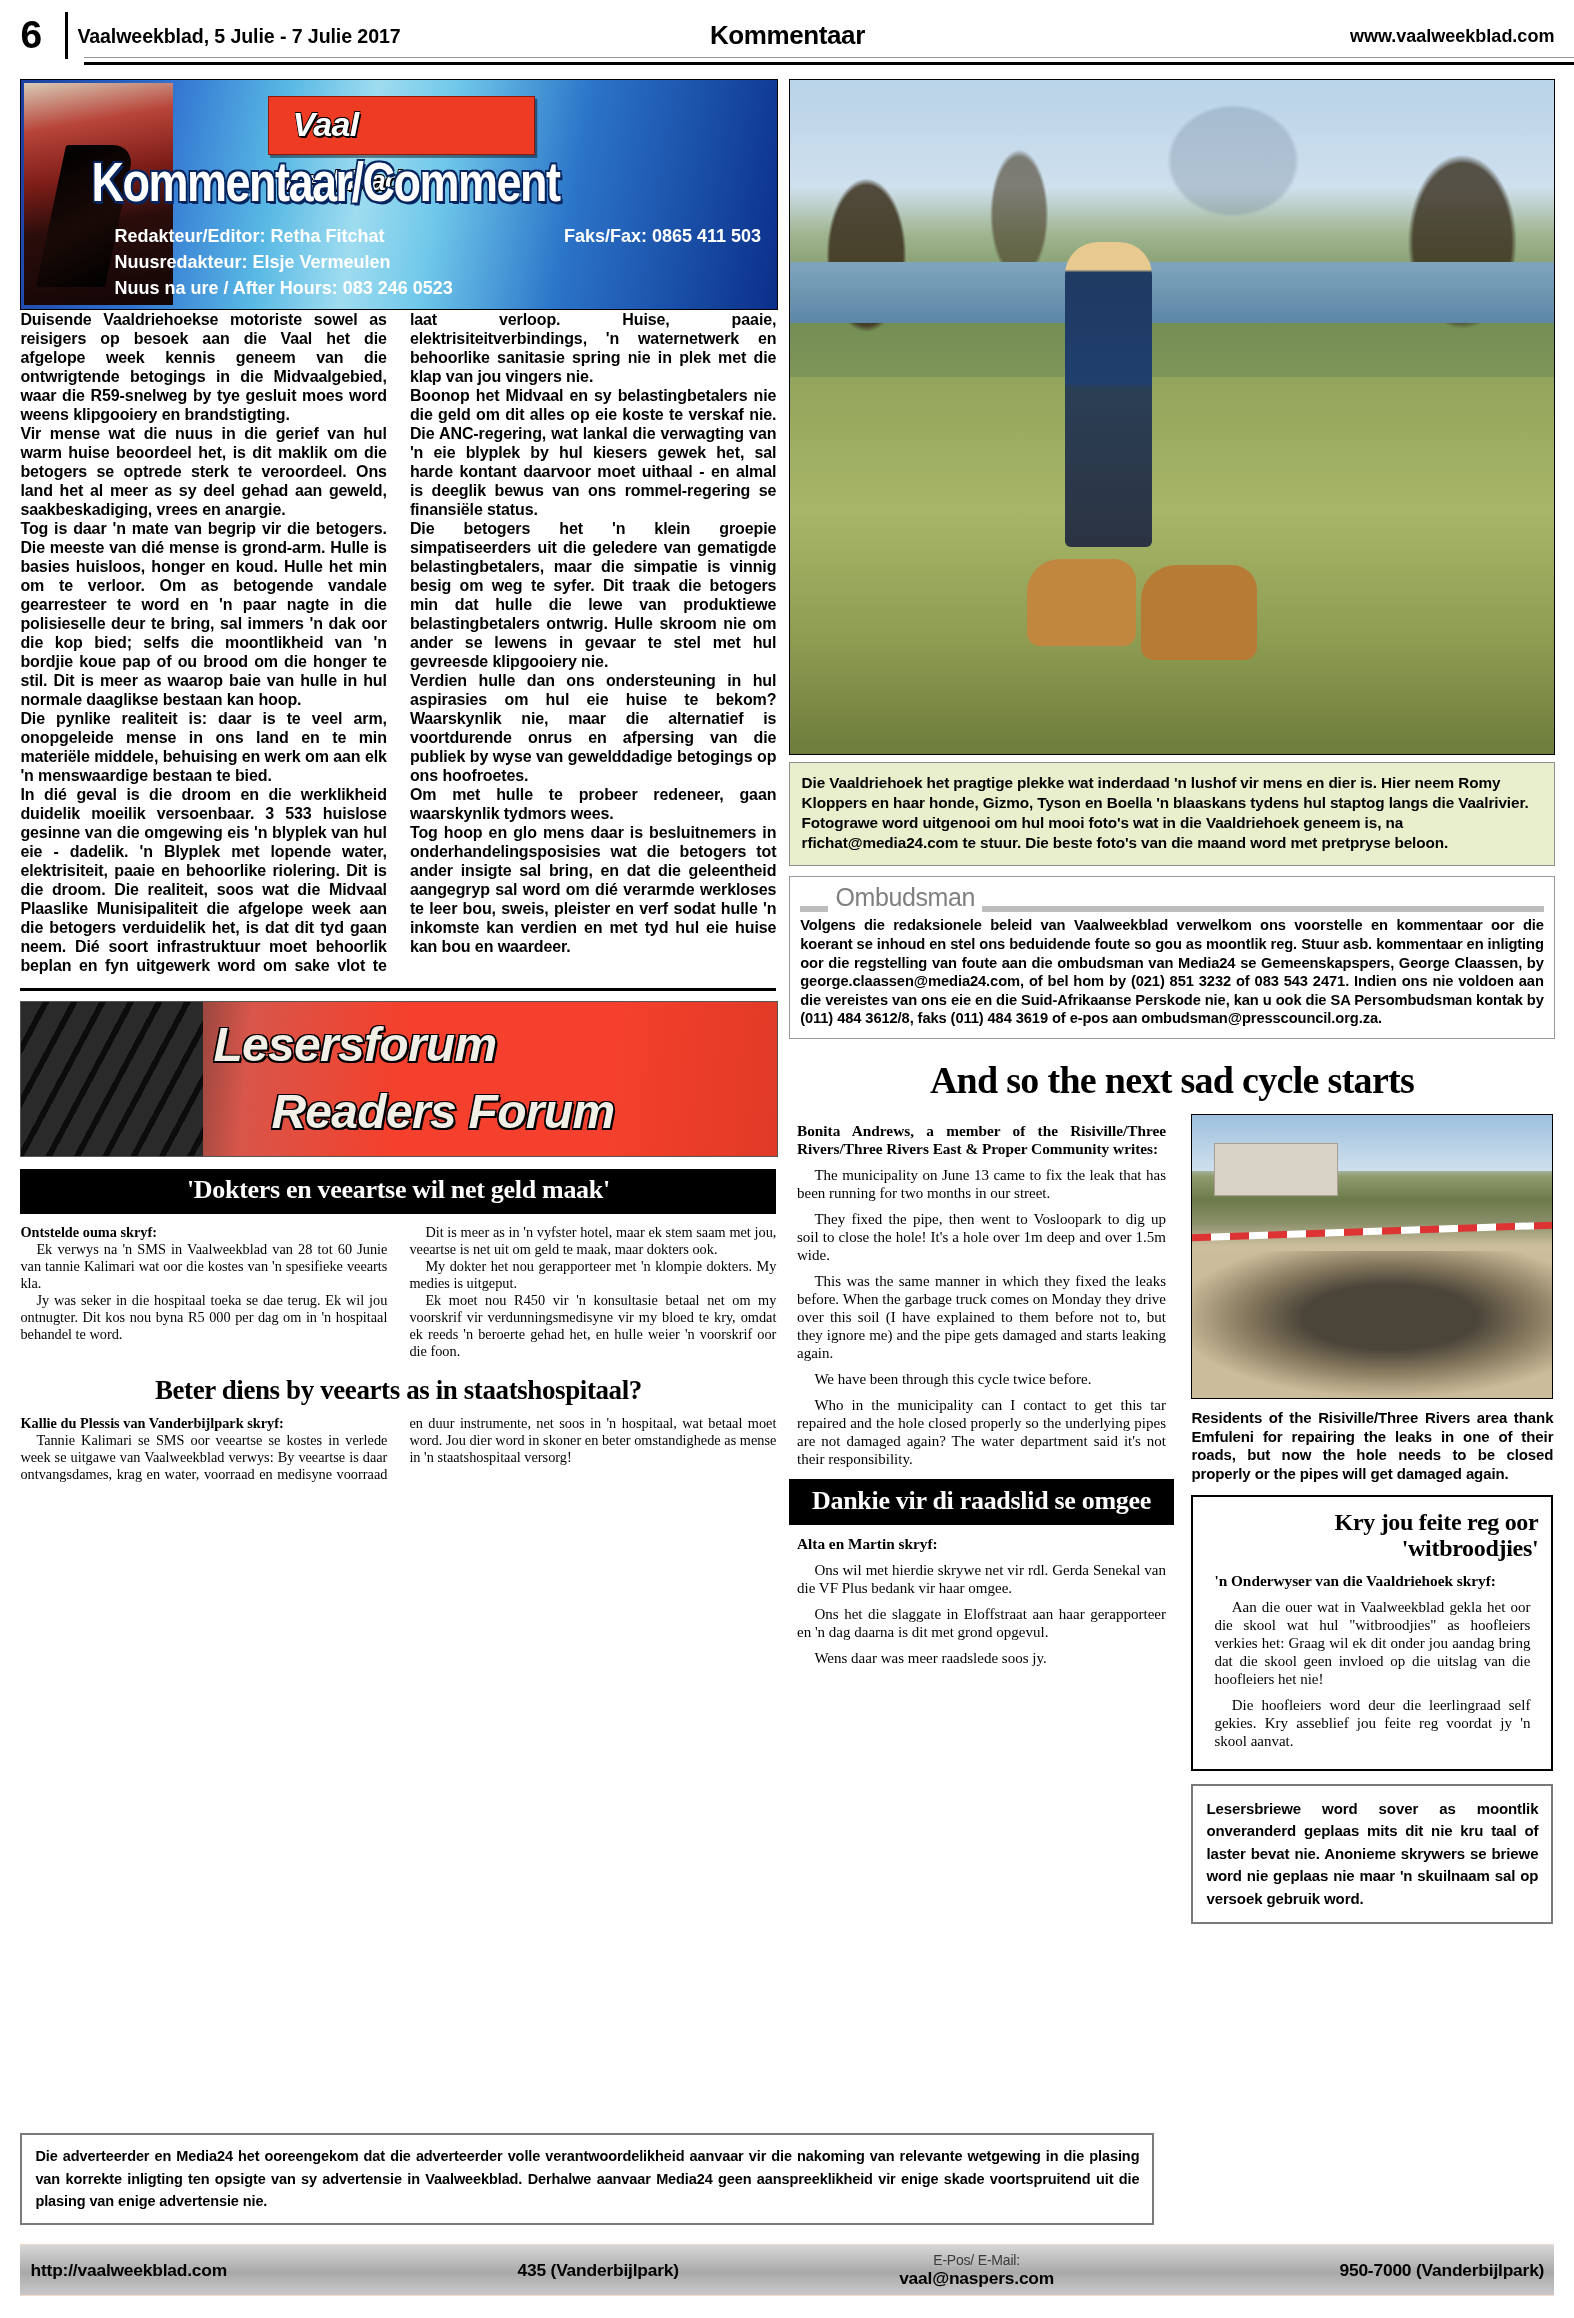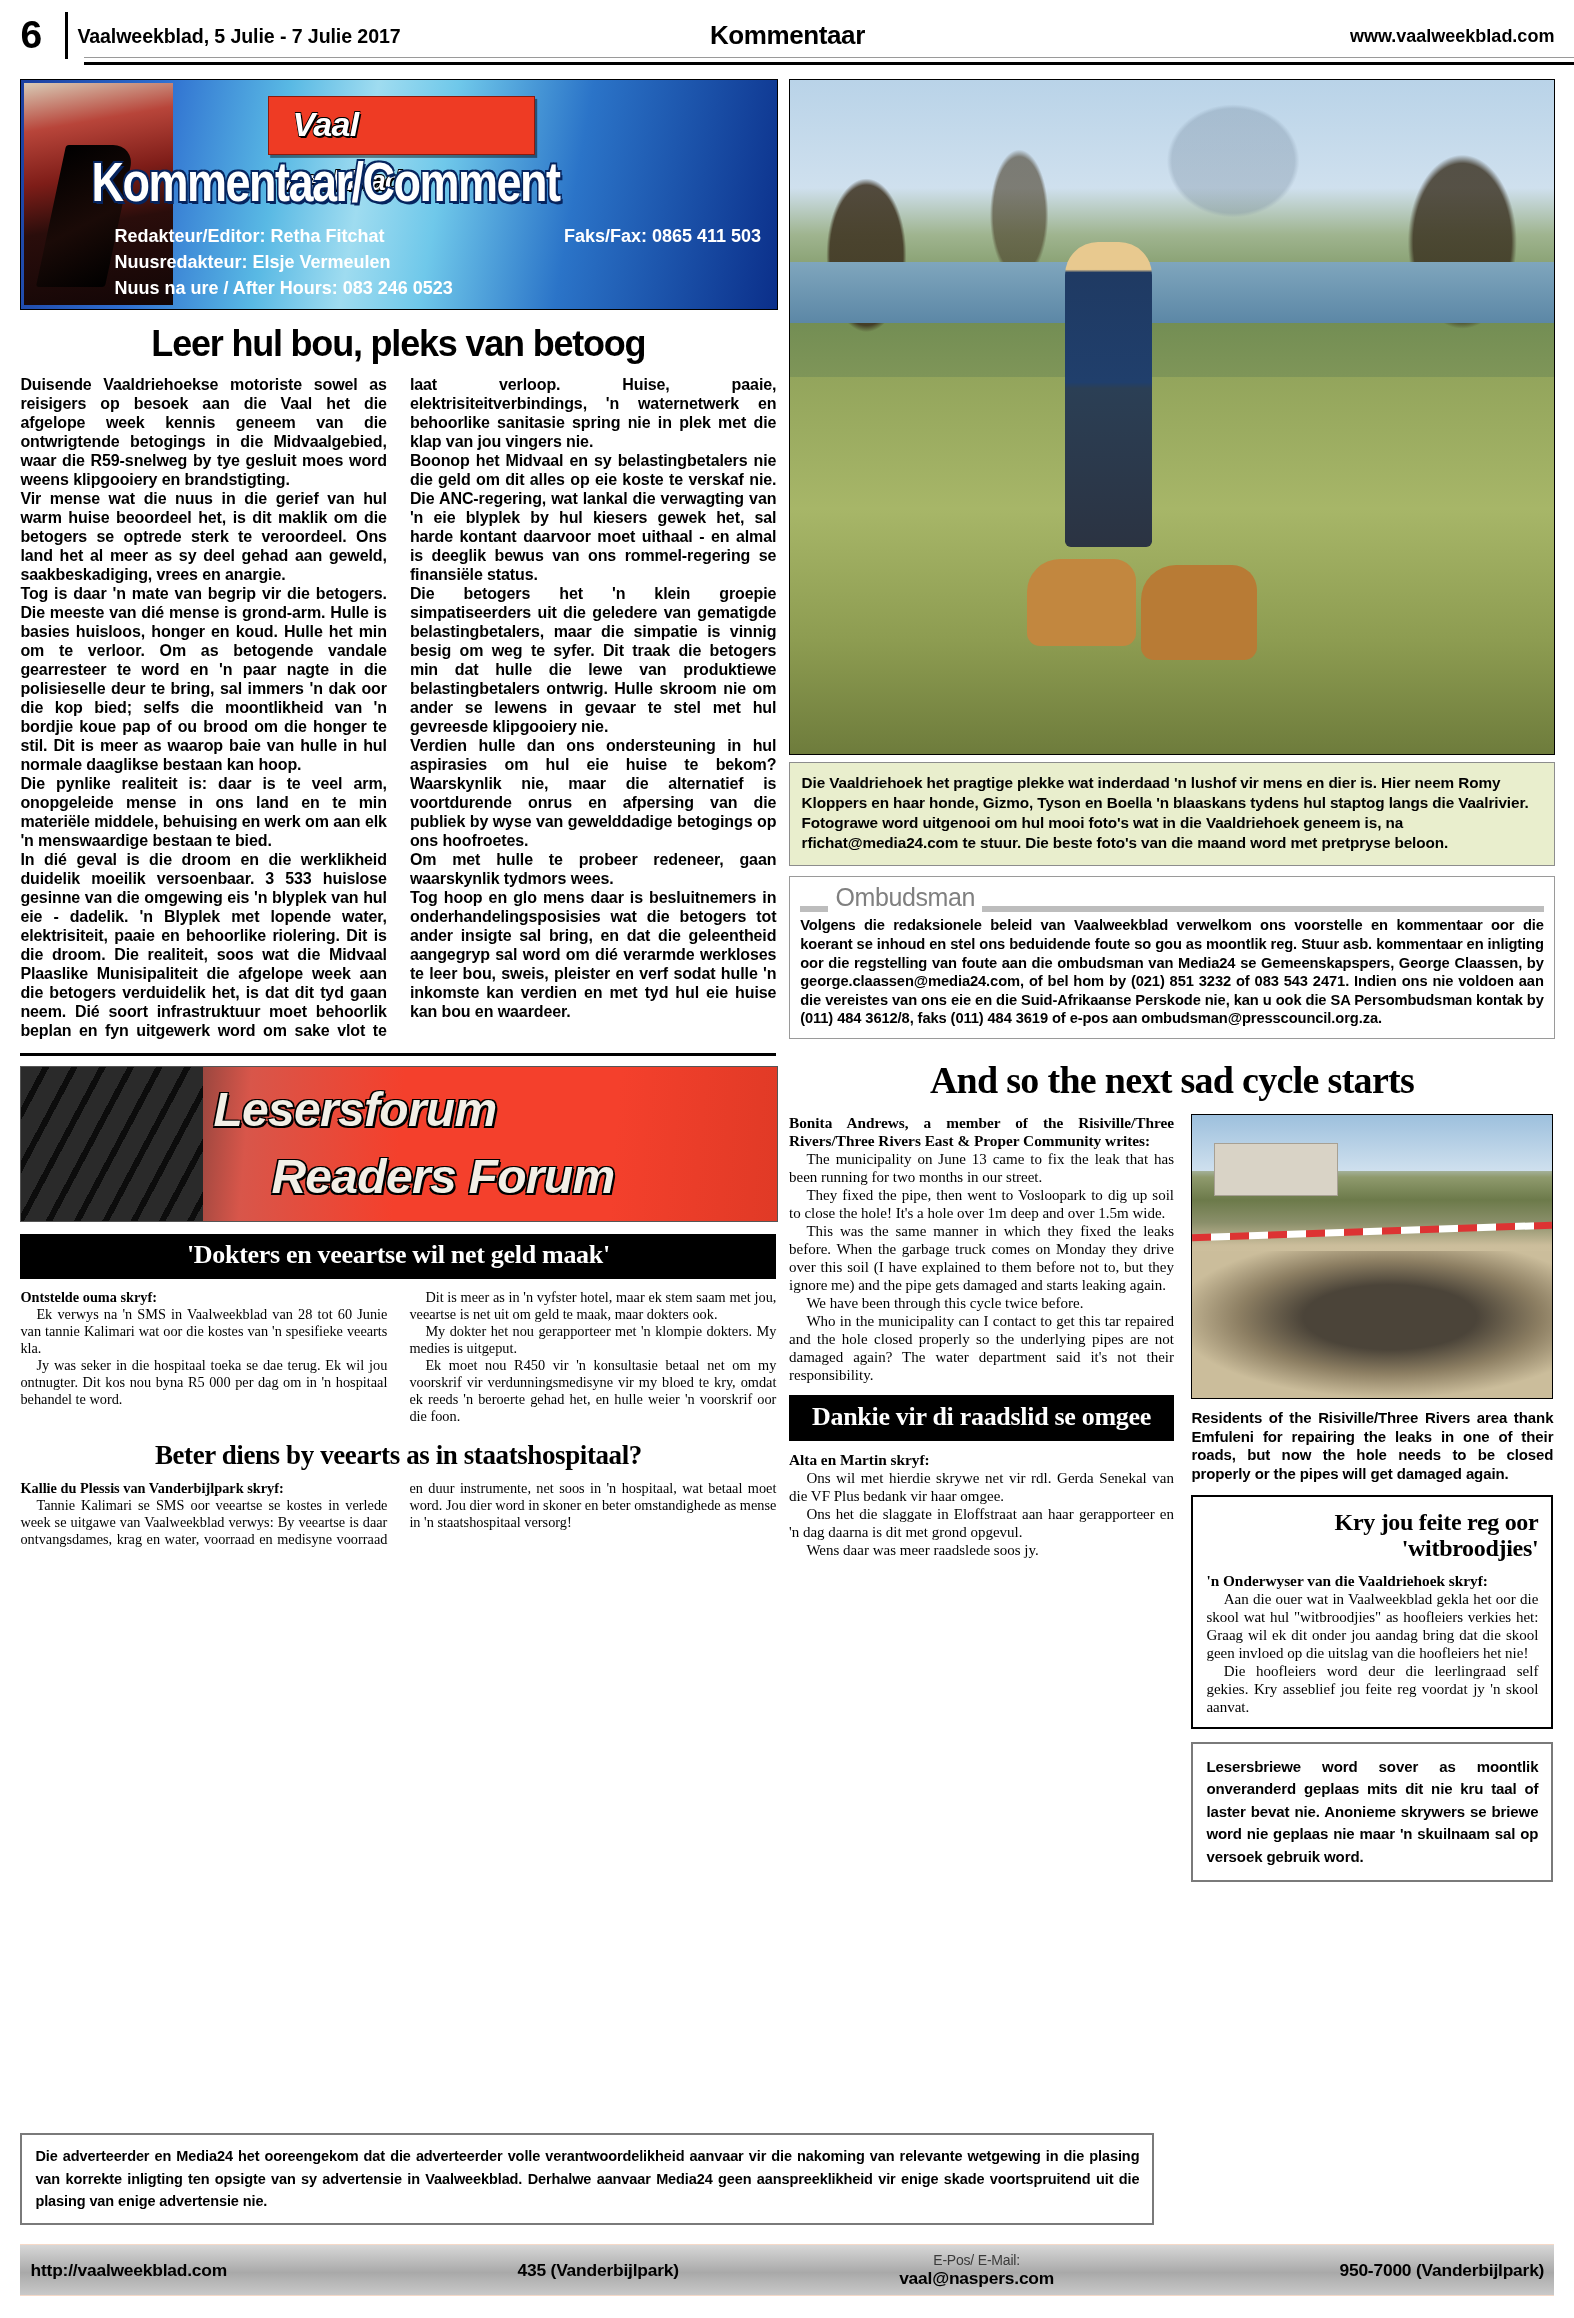--- a/index.html
+++ b/index.html
@@ -92,21 +92,21 @@
   .omb-head .txt{font-size:25px;color:#808080;font-family:"Liberation Sans Narrow","Liberation Sans",sans-serif;letter-spacing:-0.4px;}
   .omb-body{font-size:14.7px;font-weight:bold;line-height:18.6px;text-align:justify;margin-top:4.4px;letter-spacing:-0.1px;}
 
   h1.sad{font-family:"Liberation Serif",serif;font-weight:bold;font-size:38px;text-align:center;margin:19px 0 11.6px;letter-spacing:-0.7px;}
 
   .r-split{display:flex;gap:17.4px;}
   .r-left{width:385px;}
   .r-right{width:362px;}
 
   .serif-body{font-family:"Liberation Serif",serif;font-size:15px;line-height:18px;text-align:justify;}
-  .serif-body p{margin:0;text-indent:17.4px;}
+  .serif-body p{margin:8px;text-indent:17.4px;}
   .serif-body p.byline{text-indent:0;font-weight:bold;font-size:15.3px;}
 
   .photo-road{width:362px;height:285px;border:1.5px solid #000;box-sizing:border-box;position:relative;overflow:hidden;
     background:linear-gradient(180deg,#a9c4dc 0%,#c6d7e6 16%,#8f9a6d 22%,#6c7a4a 30%,#8a8f6a 38%,#cbbd9b 46%,#d8caa6 62%,#cdbb92 100%);}
   .photo-road .sky{position:absolute;left:0;top:0;width:100%;height:20%;background:linear-gradient(180deg,#9dc0dd,#cfe0ee);}
   .photo-road .bld{position:absolute;left:6%;top:10%;width:34%;height:18%;background:#d9d3c6;border:0.7px solid #a7a093;}
   .photo-road .tape{position:absolute;left:0;top:40%;width:100%;height:7.3px;background:repeating-linear-gradient(90deg,#d33 0 19px,#fff 19px 38px);transform:rotate(-2deg);}
   .photo-road .dirt{position:absolute;left:0;bottom:0;width:100%;height:52%;
     background:radial-gradient(ellipse 60% 55% at 55% 45%,#4b4439 0 40%,#8d7f63 70%,#cbbd9b 100%);}
 
@@ -152,21 +152,20 @@
         <span><span>Vaal</span><i>weekblad</i></span>
       </div>
       <div class="kom-title">Kommentaar/Comment</div>
       <div class="bn-lines">
         <div class="row"><span>Redakteur/Editor: Retha Fitchat</span><span class="right">Faks/Fax: 0865 411 503</span></div>
         <div class="row">Nuusredakteur: Elsje Vermeulen</div>
         <div class="row">Nuus na ure / After Hours:  083 246 0523</div>
       </div>
     </div>
 
-    <h1 class="lead">Leer hul bou, pleks van betoog</h1>
 
     <div class="two-col edit-body">
       <p>Duisende Vaaldriehoekse motoriste sowel as reisigers op besoek aan die Vaal het die afgelope week kennis geneem van die ontwrigtende betogings in die Midvaalgebied, waar die R59-snelweg by tye gesluit moes word weens klipgooiery en brandstigting.</p>
       <p>Vir mense wat die nuus in die gerief van hul warm huise beoordeel het, is dit maklik om die betogers se optrede sterk te veroordeel. Ons land het al meer as sy deel gehad aan geweld, saakbeskadiging, vrees en anargie.</p>
       <p>Tog is daar 'n mate van begrip vir die betogers. Die meeste van dié mense is grond-arm. Hulle is basies huisloos, honger en koud. Hulle het min om te verloor. Om as betogende vandale gearresteer te word en 'n paar nagte in die polisieselle deur te bring, sal immers 'n dak oor die kop bied; selfs die moontlikheid van 'n bordjie koue pap of ou brood om die honger te stil. Dit is meer as waarop baie van hulle in hul normale daaglikse bestaan kan hoop.</p>
       <p>Die pynlike realiteit is: daar is te veel arm, onopgeleide mense in ons land en te min materiële middele, behuising en werk om aan elk 'n menswaardige bestaan te bied.</p>
       <p>In dié geval is die droom en die werklikheid duidelik moeilik versoenbaar. 3 533 huislose gesinne van die omgewing eis 'n blyplek van hul eie - dadelik. 'n Blyplek met lopende water, elektrisiteit, paaie en behoorlike riolering. Dit is die droom. Die realiteit, soos wat die Midvaal Plaaslike Munisipaliteit die afgelope week aan die betogers verduidelik het, is dat dit tyd gaan neem. Dié soort infrastruktuur moet behoorlik beplan en fyn uitgewerk word om sake vlot te laat verloop. Huise, paaie, elektrisiteitverbindings, 'n waternetwerk en behoorlike sanitasie spring nie in plek met die klap van jou vingers nie.</p>
       <p>Boonop het Midvaal en sy belastingbetalers nie die geld om dit alles op eie koste te verskaf nie. Die ANC-regering, wat lankal die verwagting van 'n eie blyplek by hul kiesers gewek het, sal harde kontant daarvoor moet uithaal - en almal is deeglik bewus van ons rommel-regering se finansiële status.</p>
       <p>Die betogers het 'n klein groepie simpatiseerders uit die geledere van gematigde belastingbetalers, maar die simpatie is vinnig besig om weg te syfer. Dit traak die betogers min dat hulle die lewe van produktiewe belastingbetalers ontwrig. Hulle skroom nie om ander se lewens in gevaar te stel met hul gevreesde klipgooiery nie.</p>
       <p>Verdien hulle dan ons ondersteuning in hul aspirasies om hul eie huise te bekom? Waarskynlik nie, maar die alternatief is voortdurende onrus en afpersing van die publiek by wyse van gewelddadige betogings op ons hoofroetes.</p>

